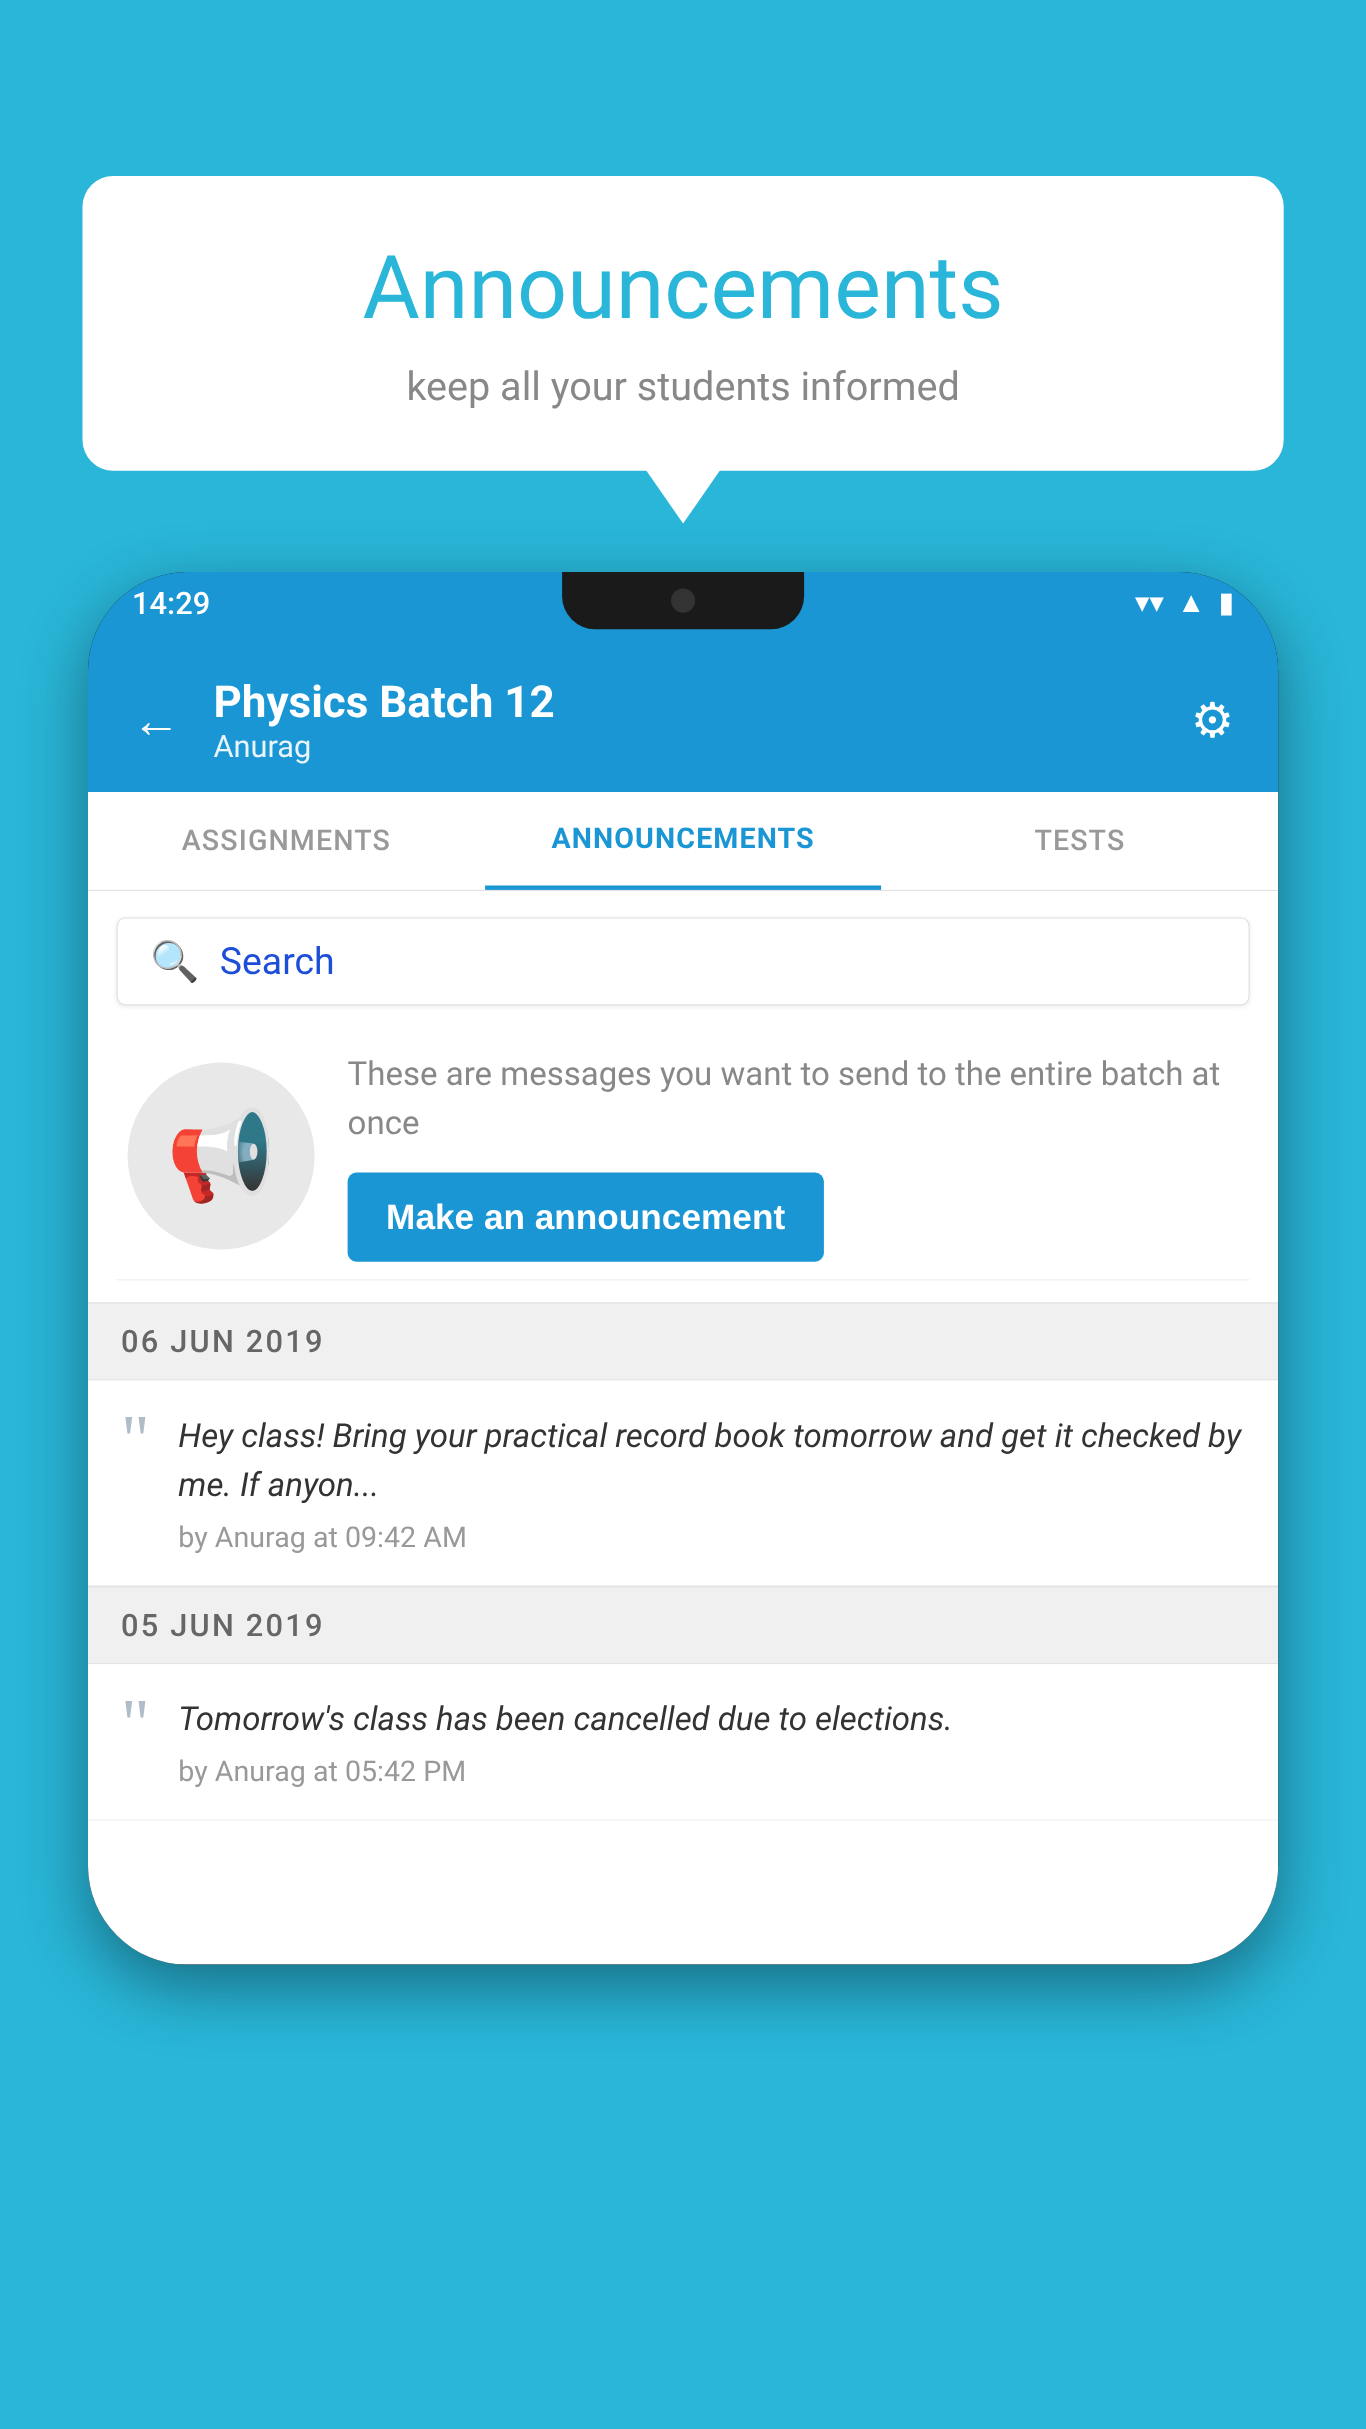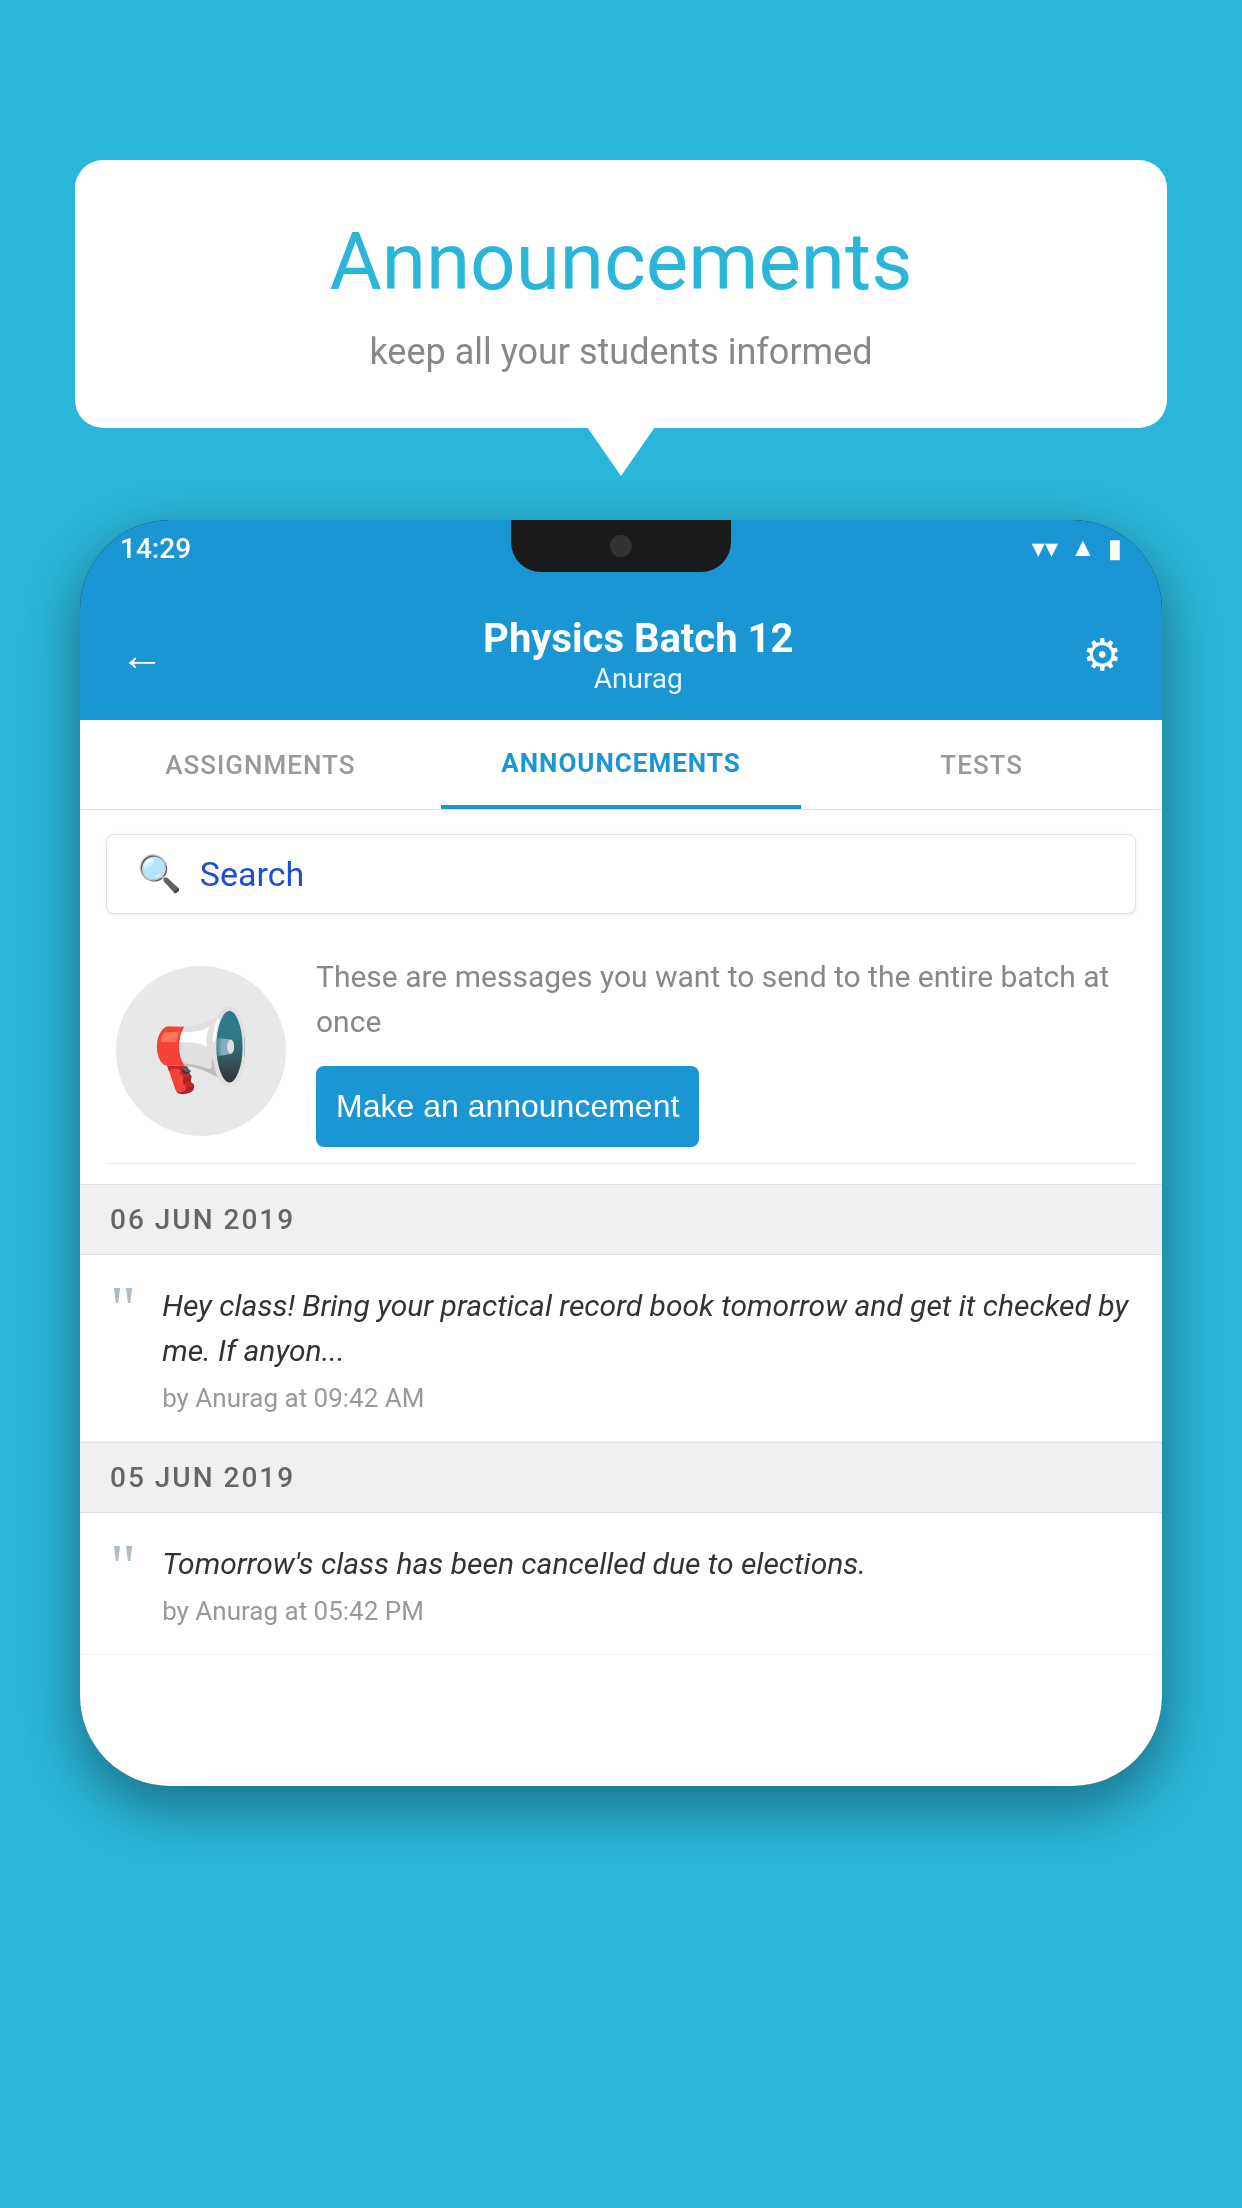--- a/index.html
+++ b/index.html
@@ -151,21 +151,20 @@
 
     .back-button {
       color: white;
       font-size: 44px;
       cursor: pointer;
       margin-right: 30px;
     }
 
     .app-bar-title-container {
       flex: 1;
-      text-align: center;
     }
 
     .app-bar-title {
       color: white;
       font-size: 40px;
       font-weight: 700;
     }
 
     .app-bar-subtitle {
       color: rgba(255,255,255,0.9);
@@ -282,24 +281,24 @@
       font-size: 30px;
       line-height: 1.5;
       margin-bottom: 22px;
     }
 
     .make-announcement-btn {
       background: #1a96d4;
       color: white;
       border: none;
       border-radius: 8px;
-      padding: 22px 20px;
+      padding: 22px 35px;
       font-size: 32px;
       cursor: pointer;
-      font-weight: 400;
+      font-weight: 700;
     }
 
     
     .date-separator {
       background: #f0f0f0;
       padding: 18px 30px;
       border-top: 1px solid #e0e0e0;
       border-bottom: 1px solid #e0e0e0;
     }
 

